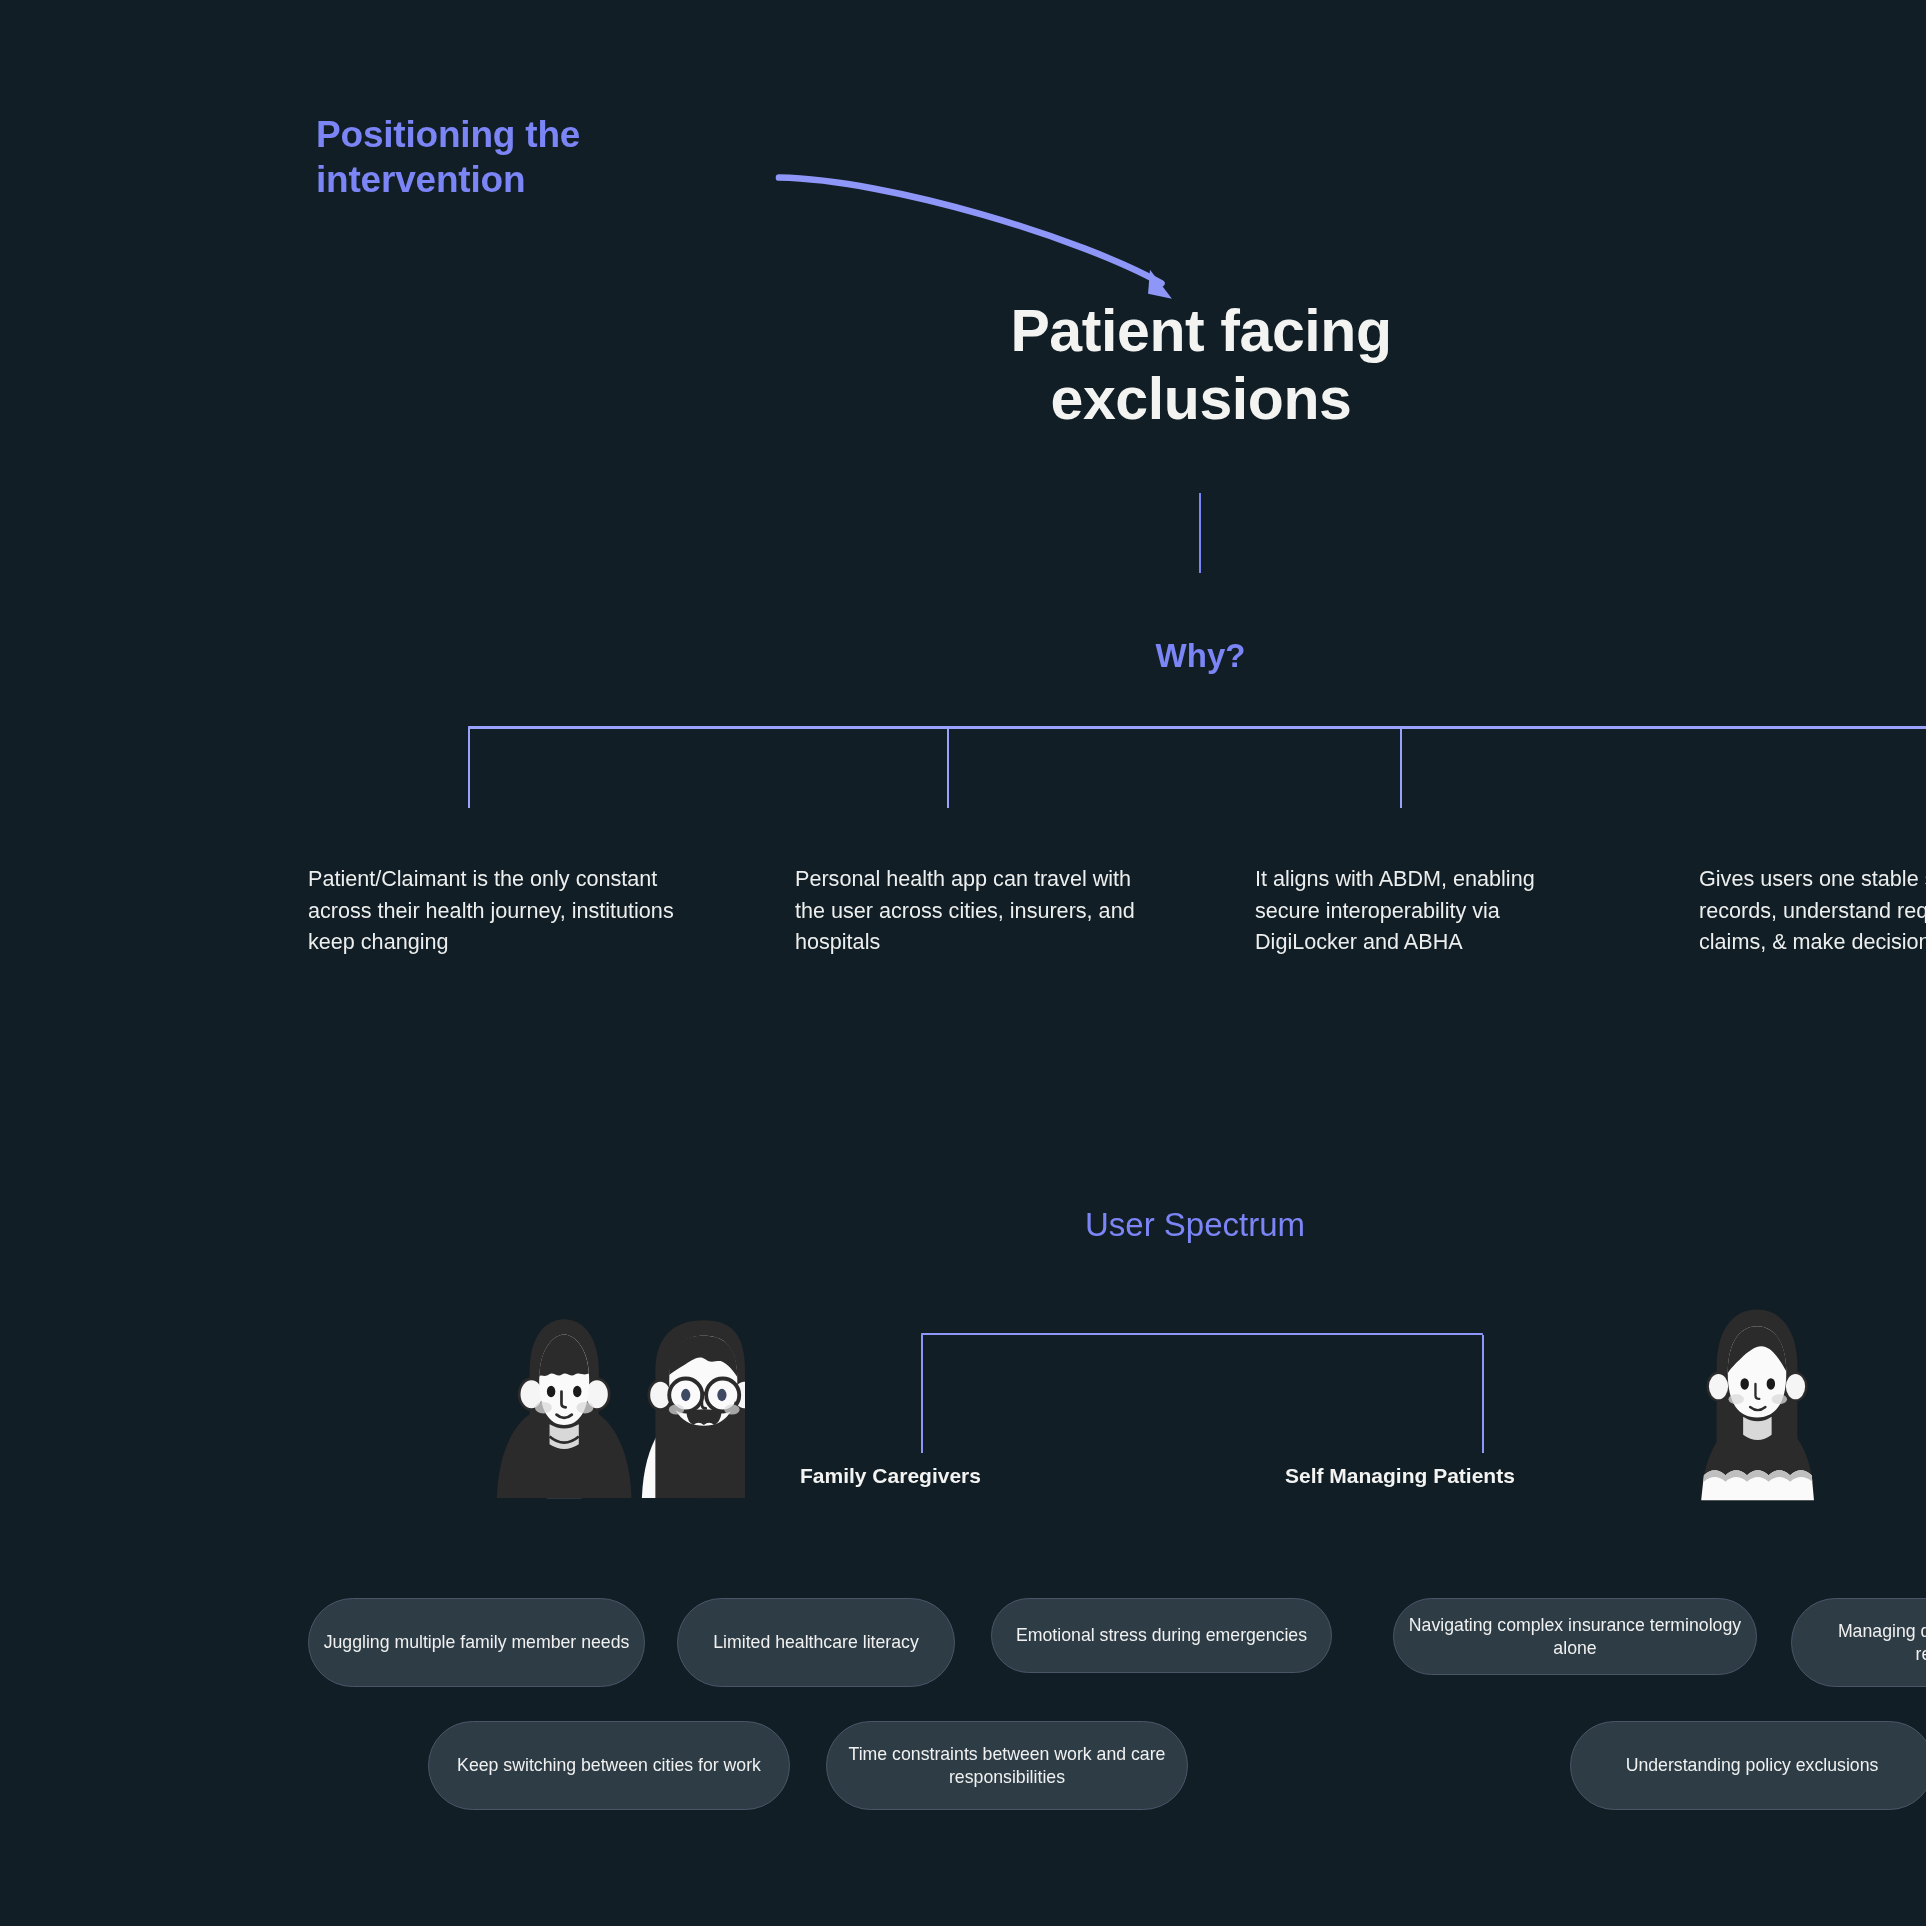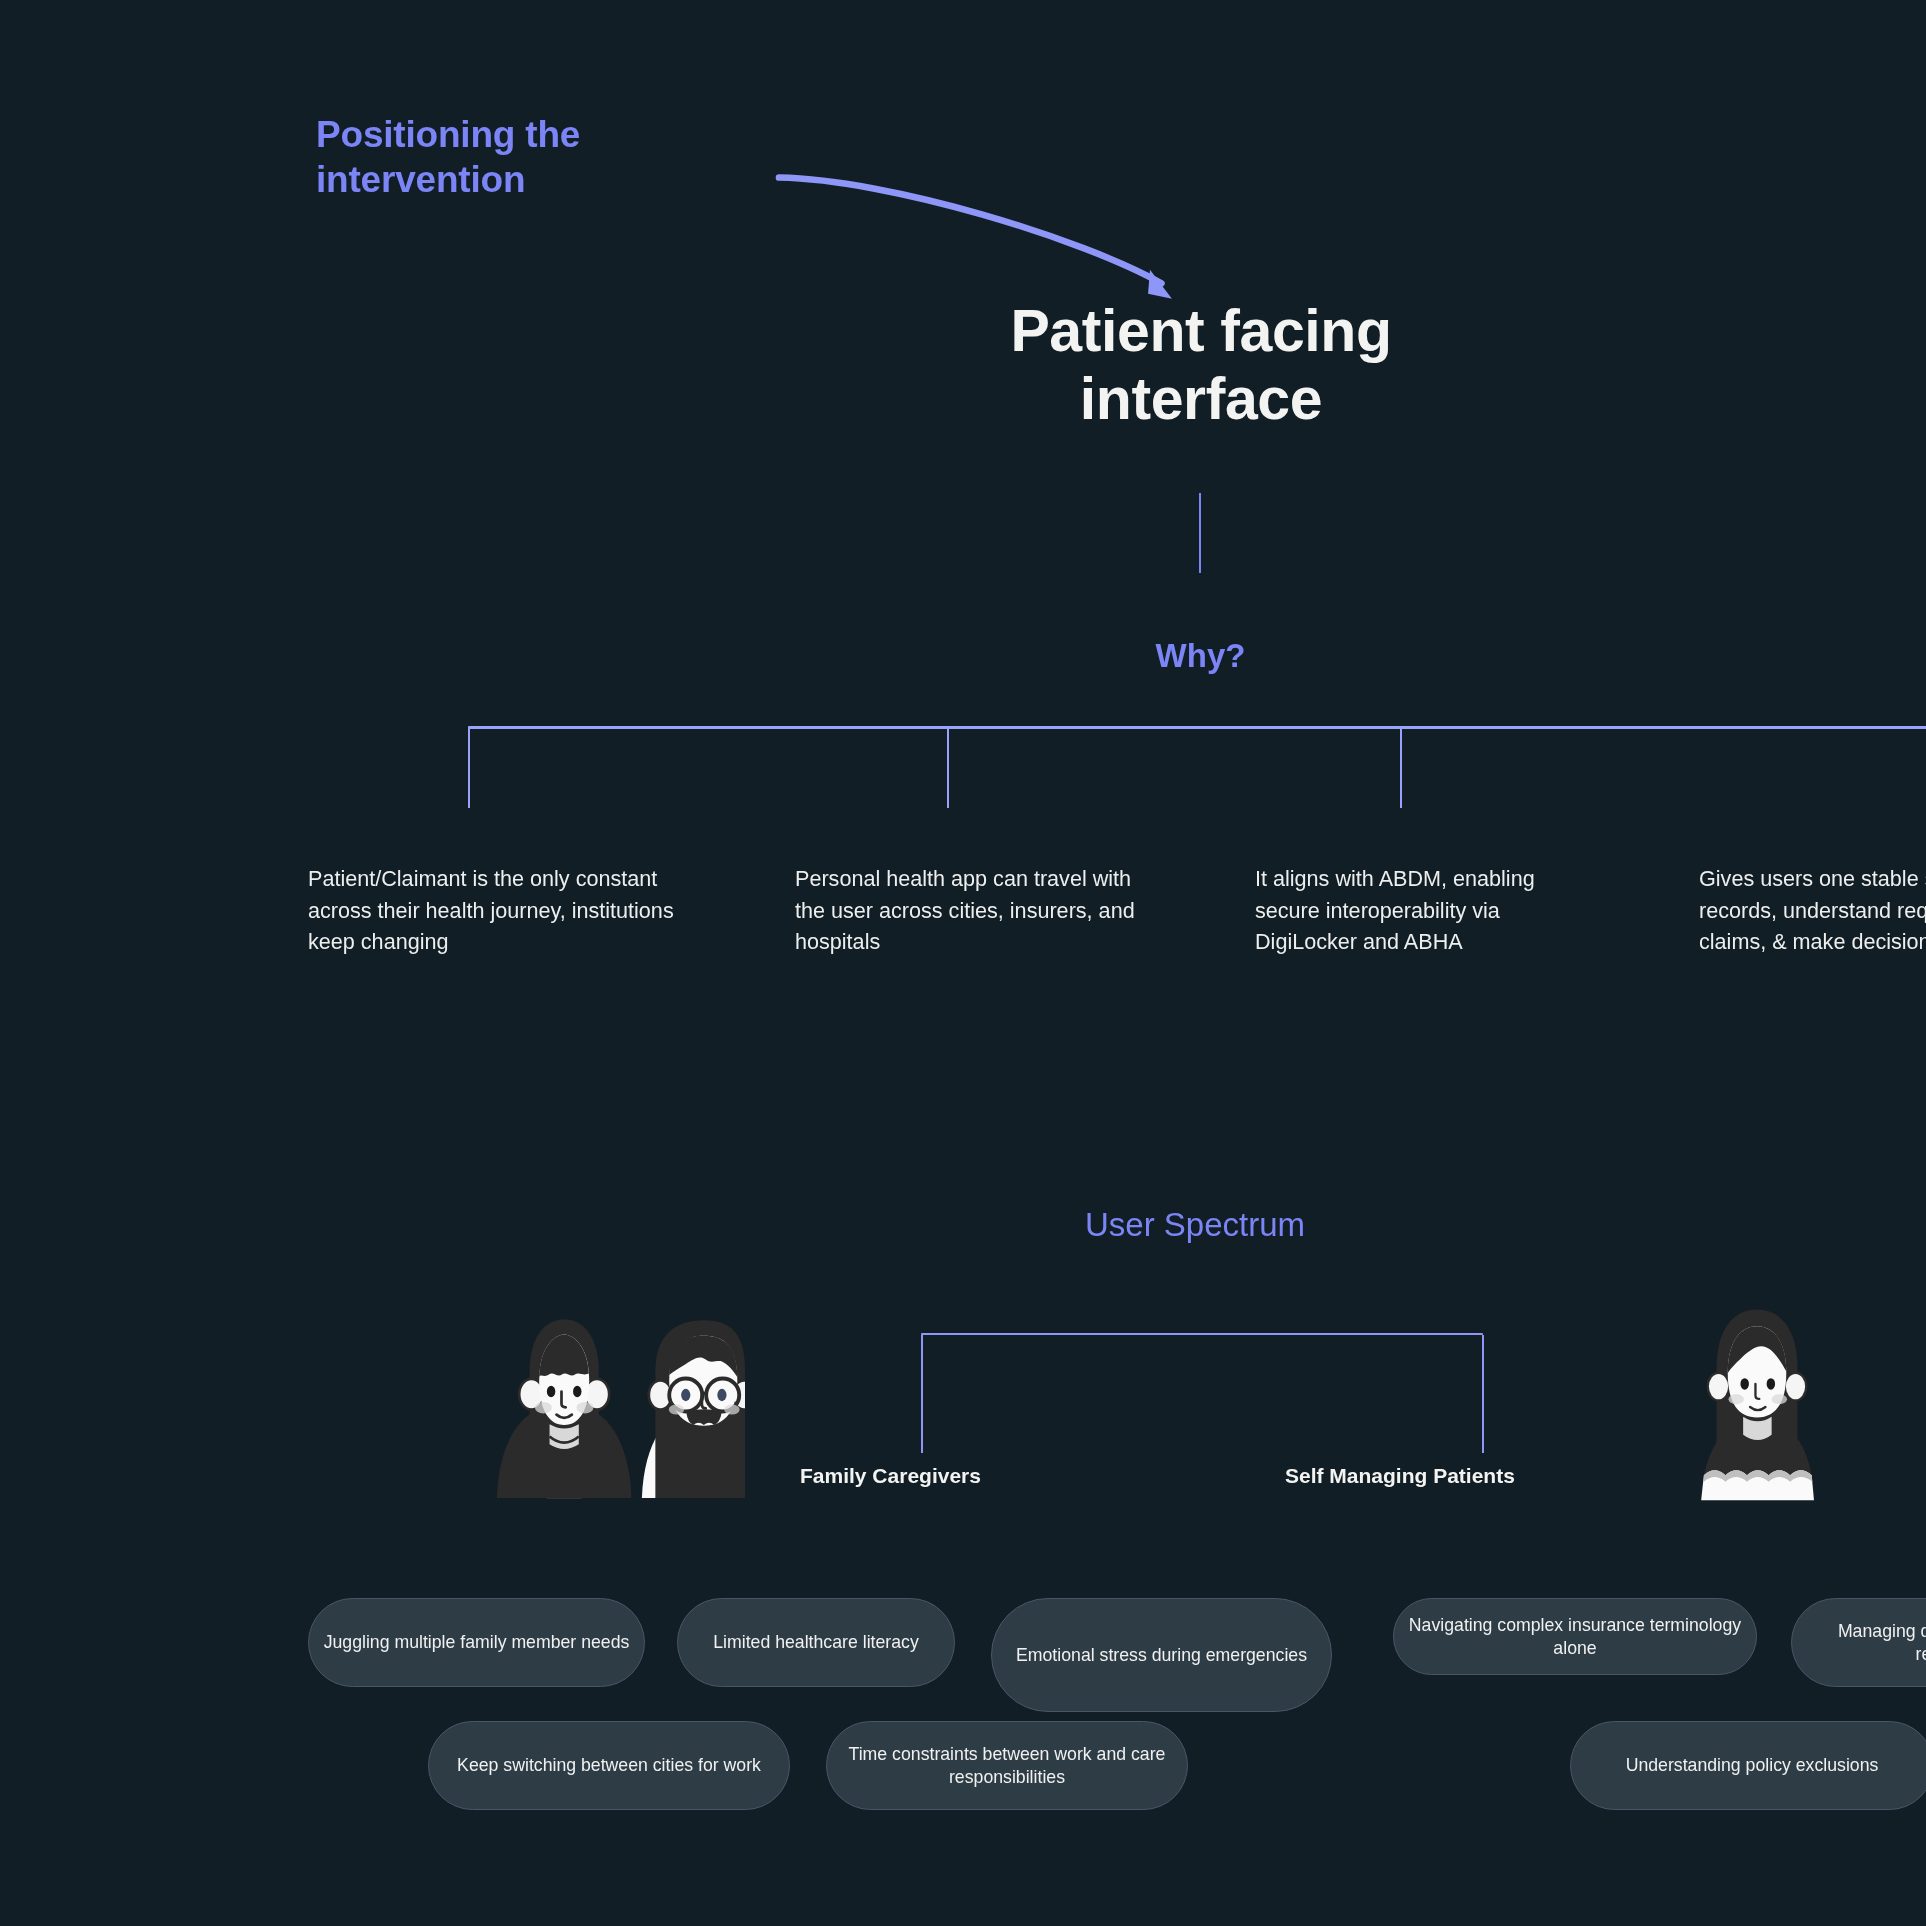--- a/index.html
+++ b/index.html
@@ -77,21 +77,21 @@
 
   <div class="abs" id="kicker">Positioning the intervention</div>
 
   <svg class="abs" id="arrow-svg" width="501" height="173" viewBox="0 0 1300 450">
     <path d="M40 90 C 330 95, 830 250, 1035 365" stroke="#8E97F8" stroke-width="17" fill="none" stroke-linecap="round"></path>
     <path d="M1005 330 L1062 405 L1000 392 Z" fill="#8E97F8"></path>
   </svg>
 
   <div class="abs" id="hero-title">
     <div>Patient facing</div>
-    <div>interface</div>
+    <div>exclusions</div>
   </div>
 
   <div class="abs" id="stem-1"></div>
 
   <div class="abs" id="why-label">Why?</div>
 
   <div class="abs bracket" id="why-bracket" style="left:468px;top:726px;width:1472px;height:96px;">
     <div class="hbar" style="width:1472px;"></div>
     <div class="vbar" style="left:0px;height:80px;"></div>
     <div class="vbar" style="left:479px;height:80px;"></div>
@@ -165,21 +165,21 @@
     <div class="hbar" style="width:562px;"></div>
     <div class="vbar" style="left:0px;height:118px;"></div>
     <div class="vbar" style="left:561px;height:118px;"></div>
   </div>
 
   <div class="abs persona-label" style="left:800px;top:1464px;">Family Caregivers</div>
   <div class="abs persona-label" style="left:1285px;top:1464px;">Self Managing Patients</div>
 
   <div class="pill" style="left:308px;top:1598px;width:337px;height:89px;">Juggling multiple family member needs</div>
   <div class="pill" style="left:677px;top:1598px;width:278px;height:89px;">Limited healthcare literacy</div>
-  <div class="pill" style="left:991px;top:1598px;width:341px;height:114px;">Emotional stress during emergencies</div>
+  <div class="pill" style="left:991px;top:1598px;width:341px;height:75px;">Emotional stress during emergencies</div>
   <div class="pill" style="left:1393px;top:1598px;width:364px;height:77px;">Navigating complex insurance terminology alone</div>
   <div class="pill" style="left:1791px;top:1598px;width:317px;height:89px;">Managing documents during recovery</div>
 
   <div class="pill" style="left:428px;top:1721px;width:362px;height:89px;">Keep switching between cities for work</div>
   <div class="pill" style="left:826px;top:1721px;width:362px;height:89px;">Time constraints between work and care responsibilities</div>
   <div class="pill" style="left:1570px;top:1721px;width:364px;height:89px;">Understanding policy exclusions</div>
 
 </div>
 
 

